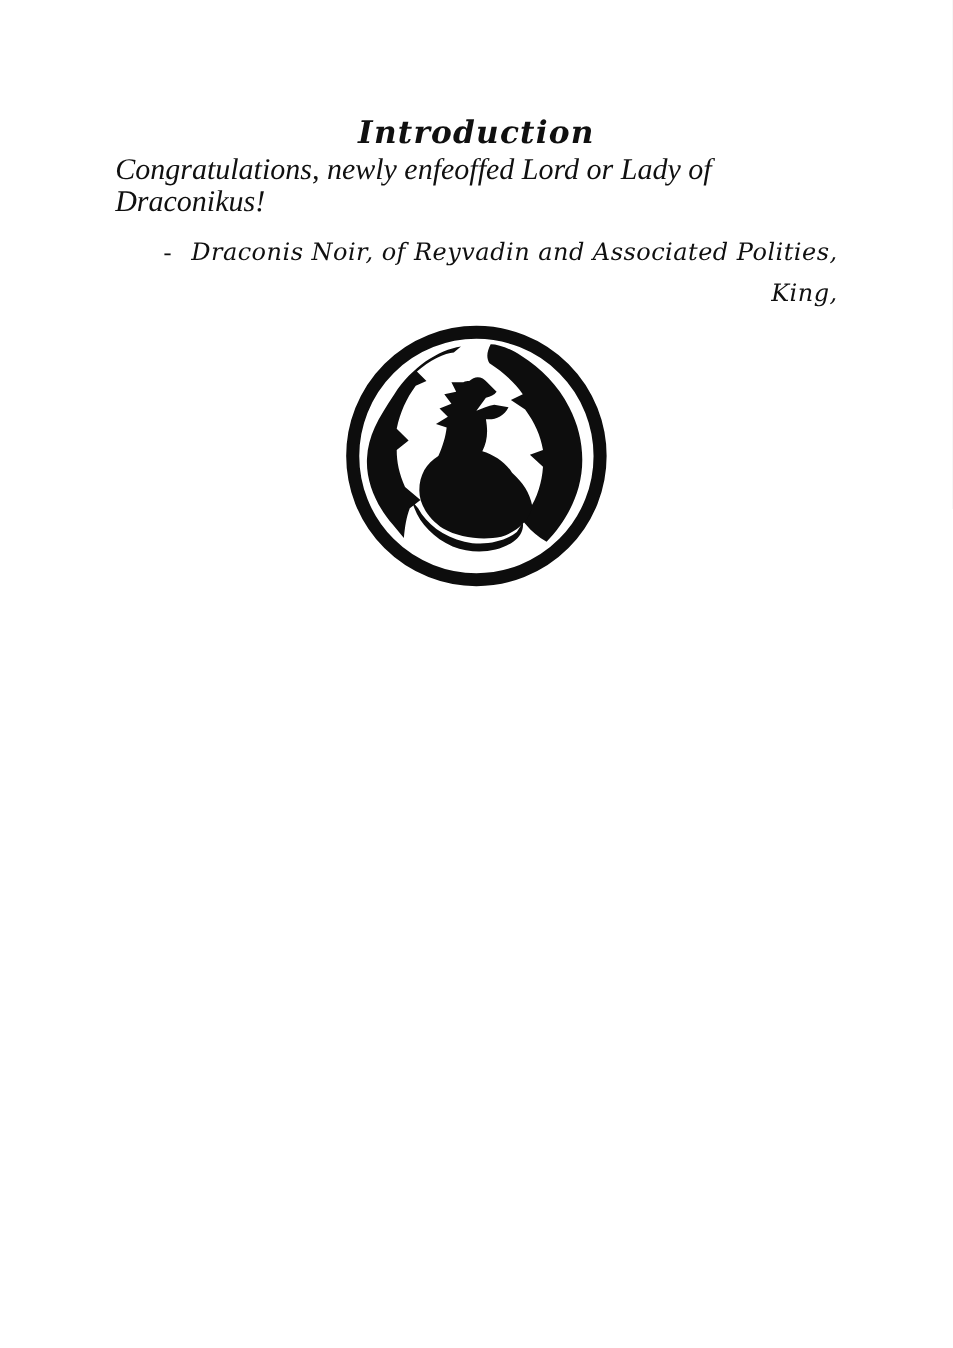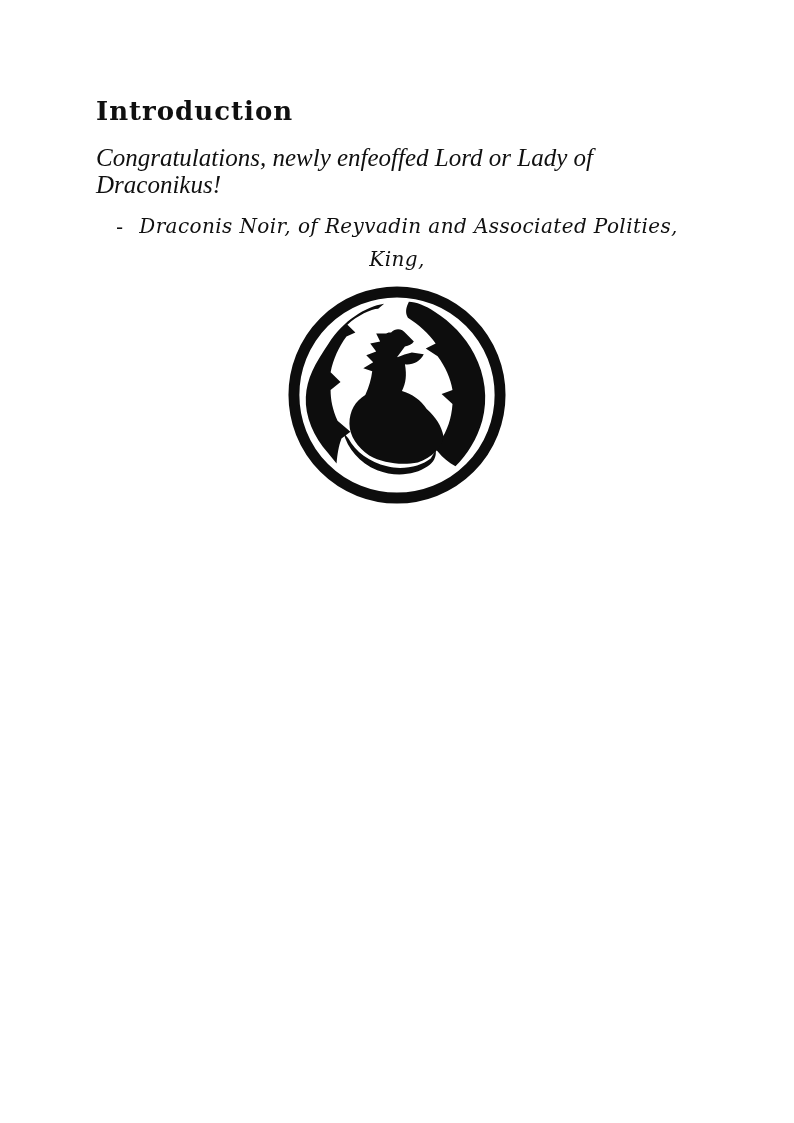--- a/index.html
+++ b/index.html
@@ -10,36 +10,38 @@
     margin: 0 auto;
     background: #ffffff;
     overflow: hidden;
     color: #101010;
     font-family: "Liberation Serif", serif;
   }
   .content {
     padding: 0 96px;
   }
   .doc-title {
-    margin: 94px 0 16px 0;
+    margin: 94px 0 0 0;
+    text-align: center;
     font-family: "DejaVu Serif", serif;
+    font-style: italic;
     font-weight: 700;
     font-size: 26px;
     line-height: 34px;
     letter-spacing: 1px;
   }
   .body-par {
     margin: 0 0 12px 0;
     font-style: italic;
     font-size: 25px;
     line-height: 27px;
   }
   .text-line { display: block; }
   .signature {
-    text-align: center;
+    text-align: right;
     font-family: "DejaVu Serif", serif;
     font-style: italic;
     font-size: 20px;
     line-height: 33px;
     letter-spacing: 0.4px;
   }
   .sig-dash {
     display: inline-block;
     margin-right: 16px;
     font-family: "Liberation Serif", serif;

